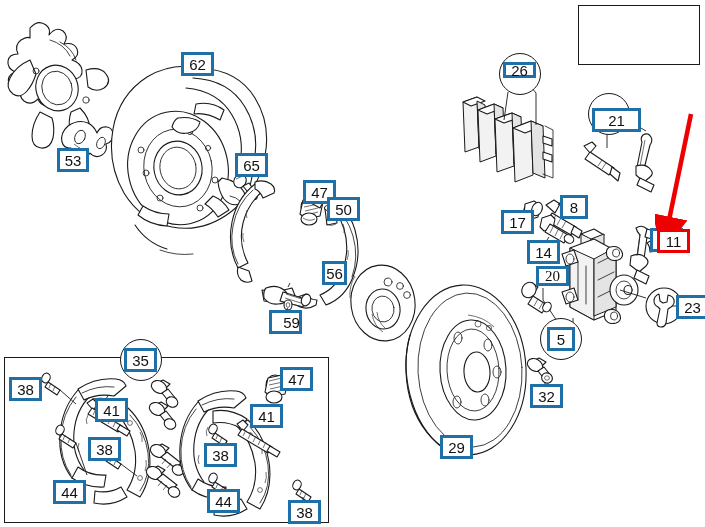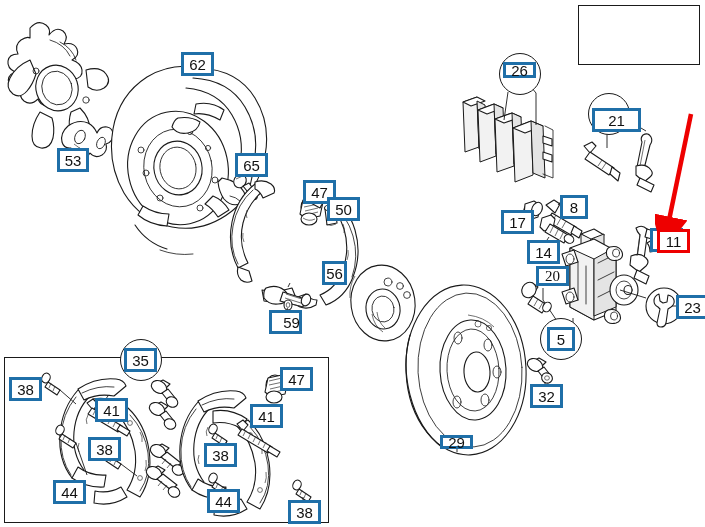--- a/index.html
+++ b/index.html
@@ -507,21 +507,21 @@
       <div class="label" title="parking-brake-shoe-kit" style="left: 124px; top: 348px; width: 33px; height: 24px; border-color: rgb(31, 111, 168);">35</div>
       <div class="label" title="shoe-hold-down-pin" style="left: 9px; top: 377px; width: 33px; height: 24px; border-color: rgb(31, 111, 168);">38</div>
       <div class="label" title="return-spring" style="left: 95px; top: 398px; width: 33px; height: 24px; border-color: rgb(31, 111, 168);">41</div>
       <div class="label" title="shoe-hold-down-pin" style="left: 88px; top: 437px; width: 33px; height: 24px; border-color: rgb(31, 111, 168);">38</div>
       <div class="label" title="shoe-retaining-clip" style="left: 53px; top: 480px; width: 33px; height: 24px; border-color: rgb(31, 111, 168);">44</div>
       <div class="label" title="brake-shoe-adjuster" style="left: 280px; top: 367px; width: 33px; height: 24px; border-color: rgb(31, 111, 168);">47</div>
       <div class="label" title="return-spring" style="left: 250px; top: 404px; width: 33px; height: 24px; border-color: rgb(31, 111, 168);">41</div>
       <div class="label" title="shoe-hold-down-pin" style="left: 204px; top: 443px; width: 33px; height: 24px; border-color: rgb(31, 111, 168);">38</div>
       <div class="label" title="shoe-retaining-clip" style="left: 207px; top: 489px; width: 33px; height: 24px; border-color: rgb(31, 111, 168);">44</div>
       <div class="label" title="shoe-hold-down-pin" style="left: 288px; top: 500px; width: 33px; height: 24px; border-color: rgb(31, 111, 168);">38</div>
-      <div class="label" title="brake-disc-rotor" style="left: 440px; top: 435px; width: 33px; height: 14px; border-color: rgb(31, 111, 168);">29</div>
+      <div class="label" title="brake-disc-rotor" style="left: 440px; top: 435px; width: 33px; height: 24px; border-color: rgb(31, 111, 168);">29</div>
       <div class="label" title="brake-pad-set" style="left: 503px; top: 62px; width: 33px; height: 16px; border-color: rgb(31, 111, 168);">26</div>
       <div class="label" title="pad-wear-sensor" style="left: 592px; top: 102px; width: 49px; height: 24px; border-color: rgb(31, 111, 168); margin-top: 6px;">21</div>
       <div class="label" title="caliper-guide-bolt" style="left: 560px; top: 195px; width: 28px; height: 24px; border-color: rgb(31, 111, 168);">8</div>
       <div class="label" title="guide-bushing" style="left: 501px; top: 210px; width: 33px; height: 24px; border-color: rgb(31, 111, 168); text-align: center;">17</div>
       <div class="label" title="guide-pin-boot" style="left: 527px; top: 240px; width: 33px; height: 24px; border-color: rgb(31, 111, 168);">14</div>
       <div class="label" title="caliper-mounting-bolt" style="left: 536px; top: 266px; width: 33px; height: 20px; border-color: rgb(31, 111, 168); font-family: Liberation Serif, serif;">20</div>
       <div class="label" title="special-tool-wrench" style="left: 676px; top: 295px; width: 33px; height: 24px; border-color: rgb(31, 111, 168);">23</div>
       <div class="label" title="brake-caliper" style="left: 547px; top: 327px; width: 28px; height: 24px; border-color: rgb(31, 111, 168);">5</div>
       <div class="label" title="disc-retaining-screw" style="left: 530px; top: 384px; width: 33px; height: 24px; border-color: rgb(31, 111, 168);">32</div>
       <div class="label" style="left: 650px; top: 228px; width: 33px; height: 24px; border-color: rgb(31, 111, 168); z-index: 31;"></div>

